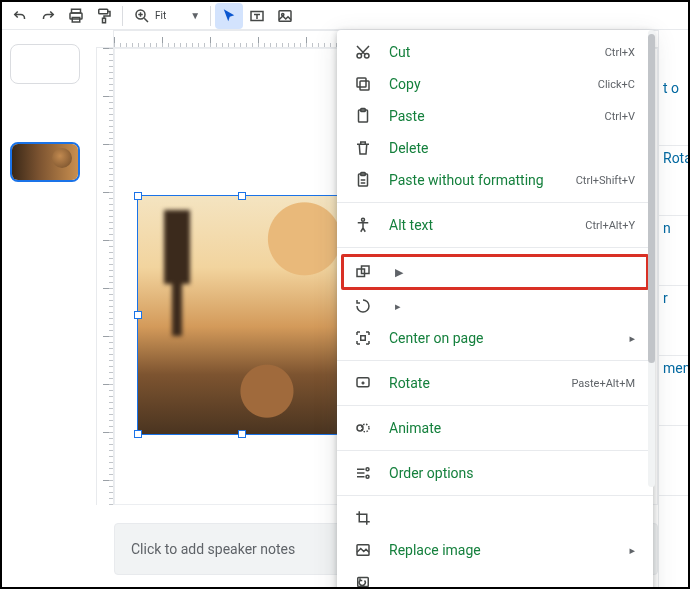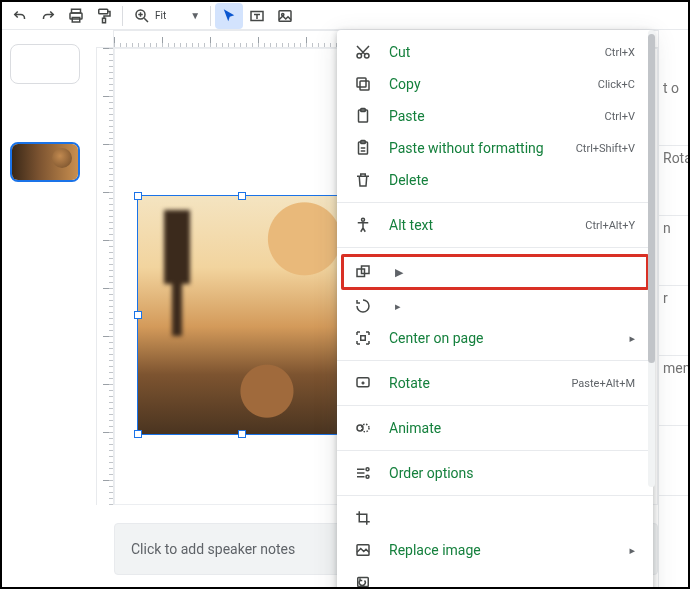--- a/index.html
+++ b/index.html
@@ -167,21 +167,21 @@
     padding: 0 16px;
     color: #5f6368;
   }
 
   
   .side-col {
     width: 30px;
     border-left: 1px solid #e8eaed;
     padding-top: 46px;
     font-size: 14px;
-    color: #737373;
+    color: #0369a1;
     overflow: hidden;
   }
   .side-frag { padding: 4px; height: 70px; border-bottom: 1px solid #e8eaed; white-space: nowrap; }
   .side-frag:last-child { border-bottom: 0; }
 
   
   .ctx {
     position: absolute;
     top: 28px;
     left: 335px;
@@ -356,36 +356,36 @@
           <rect x="6" y="4" width="12" height="16" rx="1"></rect>
           <rect x="9" y="2" width="6" height="4" rx="1"></rect>
         </svg>
       </span>
     <span class="lbl">Paste</span>
     <span class="sc">Ctrl+V</span>
   </div>
   <div class="row">
     <span class="ic">
         <svg viewBox="0 0 24 24" fill="none" stroke="currentColor" stroke-width="2">
+          <path d="M4 7h16M9 7V4h6v3M7 7l1 13h8l1-13"></path>
+        </svg>
+      </span>
+    <span class="lbl">Delete</span>
+  </div>
+  <div class="row">
+    <span class="ic">
+        <svg viewBox="0 0 24 24" fill="none" stroke="currentColor" stroke-width="2">
           <rect x="6" y="4" width="12" height="16" rx="1"></rect>
           <rect x="9" y="2" width="6" height="4" rx="1"></rect>
           <path d="M9 12h6M9 16h6"></path>
         </svg>
       </span>
     <span class="lbl">Paste without formatting</span>
     <span class="sc">Ctrl+Shift+V</span>
   </div>
-  <div class="row">
-    <span class="ic">
-        <svg viewBox="0 0 24 24" fill="none" stroke="currentColor" stroke-width="2">
-          <path d="M4 7h16M9 7V4h6v3M7 7l1 13h8l1-13"></path>
-        </svg>
-      </span>
-    <span class="lbl">Delete</span>
-  </div>
   <hr>
   <div class="row">
     <span class="ic">
         <svg viewBox="0 0 24 24" fill="none" stroke="currentColor" stroke-width="2">
           <circle cx="12" cy="5" r="2"></circle>
           <path d="M5 9h14M12 9v7M9 21l3-5 3 5"></path>
         </svg>
       </span>
     <span class="lbl">Alt text</span>
     <span class="sc">Ctrl+Alt+Y</span>

